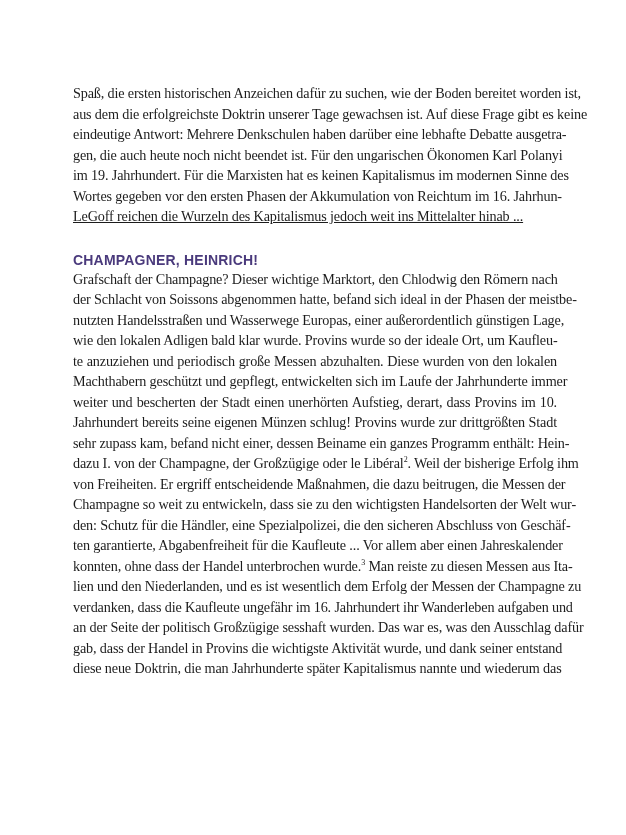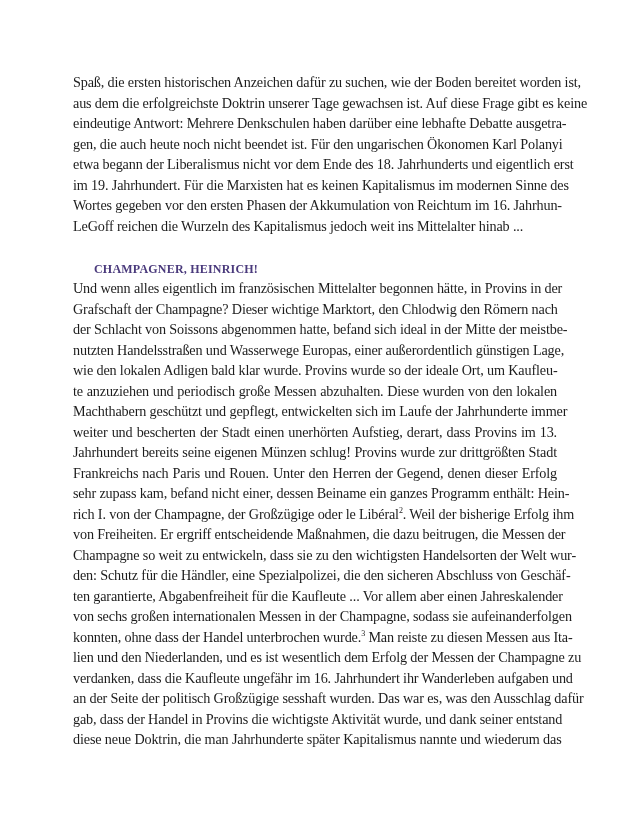--- a/index.html
+++ b/index.html
@@ -1,79 +1,74 @@
 <!DOCTYPE html>
 <html><head>
 <meta charset="utf-8">
 <style>
   html, body { margin: 0; padding: 0; background: #ffffff; }
   body { width: 626px; height: 835px; position: relative; overflow: hidden; }
-  .page { position: absolute; left: 73px; top: 72px; width: 484px; }
+  .page { position: absolute; left: 73px; top: 83px; width: 484px; }
   .line {
     font-family: "Liberation Serif", "DejaVu Serif", serif;
     font-size: 14.2px;
     line-height: 20.5px;
     height: 20.5px;
     color: #1c1c1c;
     white-space: nowrap;
     text-align: justify;
     text-align-last: justify;
     letter-spacing: -0.15px;
   }
-  .line.last { text-align-last: left; }
+  .line.last { text-align-last: left; text-decoration: underline; }
   .gap { height: 24px; }
   .heading {
-    font-family: Liberation Serif, serif;
-    font-size: 12px;
+    font-family: Liberation Sans, sans-serif;
+    font-size: 14px;
     font-weight: bold;
     color: #4a3a7c;
     letter-spacing: 0.2px;
     line-height: 18px;
     height: 18px;
-    margin-left: 21px;
   }
   sup { font-size: 8px; line-height: 0; vertical-align: super; }
 </style>
 </head>
 <body>
 
 <div class="page">
   <div>
     <div class="line">Spaß, die ersten historischen Anzeichen dafür zu suchen, wie der Boden bereitet worden ist,</div>
     <div class="line">aus dem die erfolgreichste Doktrin unserer Tage gewachsen ist. Auf diese Frage gibt es keine</div>
     <div class="line">eindeutige Antwort: Mehrere Denkschulen haben darüber eine lebhafte Debatte ausgetra-</div>
     <div class="line">gen, die auch heute noch nicht beendet ist. Für den ungarischen Ökonomen Karl Polanyi</div>
-    <div class="line">etwa begann der Liberalismus nicht vor dem Ende des 18. Jahrhunderts und eigentlich erst</div>
     <div class="line">im 19. Jahrhundert. Für die Marxisten hat es keinen Kapitalismus im modernen Sinne des</div>
     <div class="line">Wortes gegeben vor den ersten Phasen der Akkumulation von Reichtum im 16. Jahrhun-</div>
     <div class="line last">LeGoff reichen die Wurzeln des Kapitalismus jedoch weit ins Mittelalter hinab ...</div>
   </div>
 
   <div class="gap"></div>
 
   <div class="heading">CHAMPAGNER, HEINRICH!</div>
 
   <div>
-    <div class="line">Und wenn alles eigentlich im französischen Mittelalter begonnen hätte, in Provins in der</div>
     <div class="line">Grafschaft der Champagne? Dieser wichtige Marktort, den Chlodwig den Römern nach</div>
-    <div class="line">der Schlacht von Soissons abgenommen hatte, befand sich ideal in der Mitte der meistbe-</div>
+    <div class="line">der Schlacht von Soissons abgenommen hatte, befand sich ideal in der Phasen der meistbe-</div>
     <div class="line">nutzten Handelsstraßen und Wasserwege Europas, einer außerordentlich günstigen Lage,</div>
     <div class="line">wie den lokalen Adligen bald klar wurde. Provins wurde so der ideale Ort, um Kaufleu-</div>
     <div class="line">te anzuziehen und periodisch große Messen abzuhalten. Diese wurden von den lokalen</div>
     <div class="line">Machthabern geschützt und gepflegt, entwickelten sich im Laufe der Jahrhunderte immer</div>
-    <div class="line">weiter und bescherten der Stadt einen unerhörten Aufstieg, derart, dass Provins im 13.</div>
+    <div class="line">weiter und bescherten der Stadt einen unerhörten Aufstieg, derart, dass Provins im 10.</div>
     <div class="line">Jahrhundert bereits seine eigenen Münzen schlug! Provins wurde zur drittgrößten Stadt</div>
-    <div class="line">Frankreichs nach Paris und Rouen. Unter den Herren der Gegend, denen dieser Erfolg</div>
     <div class="line">sehr zupass kam, befand nicht einer, dessen Beiname ein ganzes Programm enthält: Hein-</div>
-    <div class="line"><span>rich I. von der Champagne, der Großzügige oder le Libéral</span><sup>2</sup><span>. Weil der bisherige Erfolg ihm</span></div>
+    <div class="line"><span>dazu I. von der Champagne, der Großzügige oder le Libéral</span><sup>2</sup><span>. Weil der bisherige Erfolg ihm</span></div>
     <div class="line">von Freiheiten. Er ergriff entscheidende Maßnahmen, die dazu beitrugen, die Messen der</div>
     <div class="line">Champagne so weit zu entwickeln, dass sie zu den wichtigsten Handelsorten der Welt wur-</div>
     <div class="line">den: Schutz für die Händler, eine Spezialpolizei, die den sicheren Abschluss von Geschäf-</div>
     <div class="line">ten garantierte, Abgabenfreiheit für die Kaufleute ... Vor allem aber einen Jahreskalender</div>
-    <div class="line">von sechs großen internationalen Messen in der Champagne, sodass sie aufeinanderfolgen</div>
     <div class="line"><span>konnten, ohne dass der Handel unterbrochen wurde.</span><sup>3</sup><span> Man reiste zu diesen Messen aus Ita-</span></div>
     <div class="line">lien und den Niederlanden, und es ist wesentlich dem Erfolg der Messen der Champagne zu</div>
     <div class="line">verdanken, dass die Kaufleute ungefähr im 16. Jahrhundert ihr Wanderleben aufgaben und</div>
     <div class="line">an der Seite der politisch Großzügige sesshaft wurden. Das war es, was den Ausschlag dafür</div>
     <div class="line">gab, dass der Handel in Provins die wichtigste Aktivität wurde, und dank seiner entstand</div>
     <div class="line">diese neue Doktrin, die man Jahrhunderte später Kapitalismus nannte und wiederum das</div>
   </div>
 </div>
 
 </body></html>

